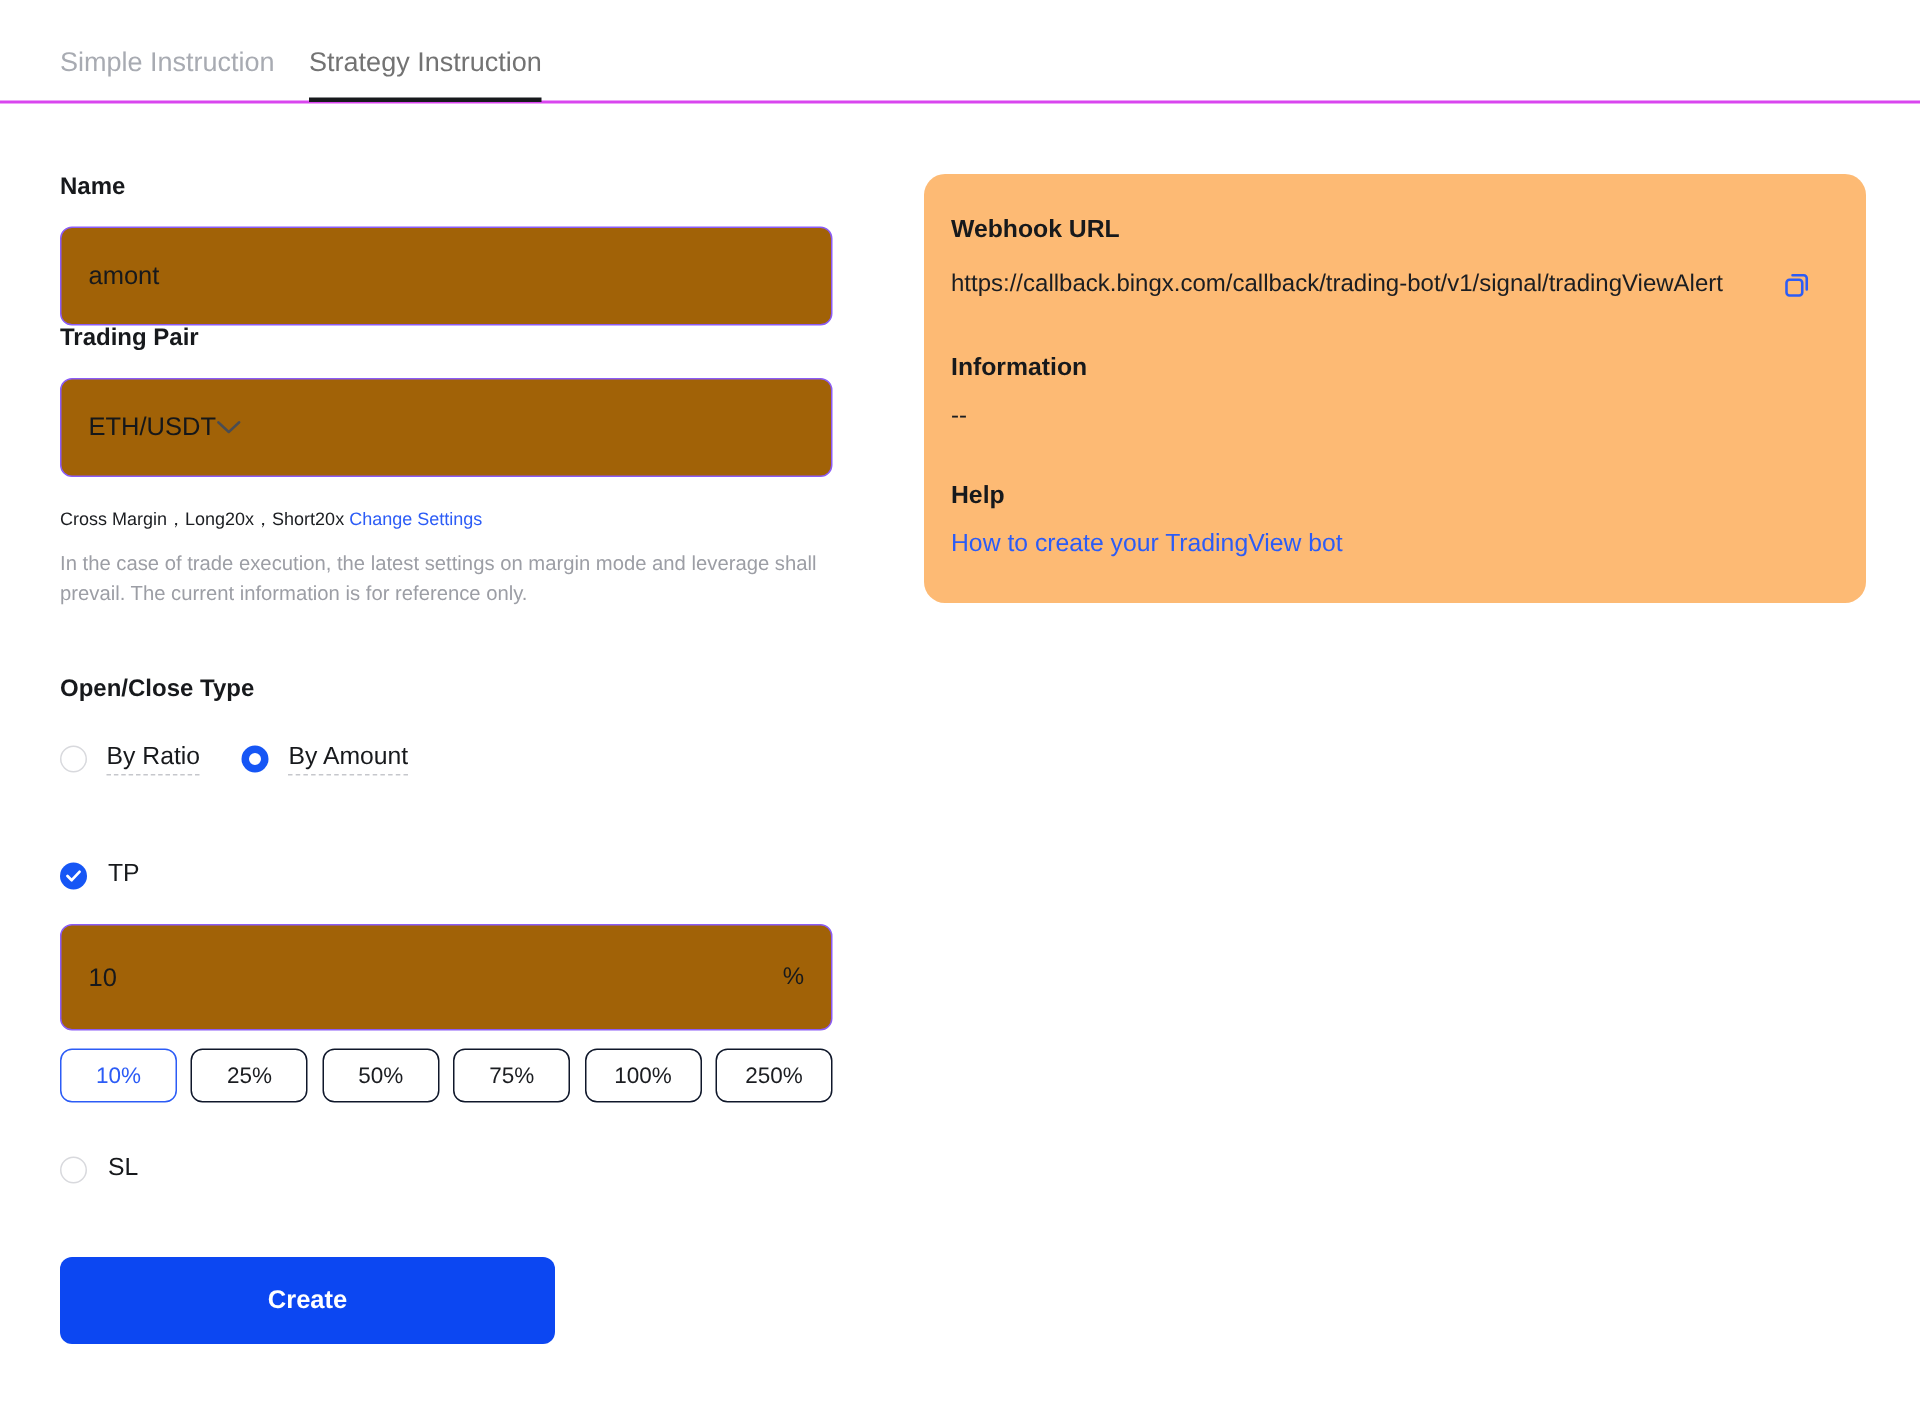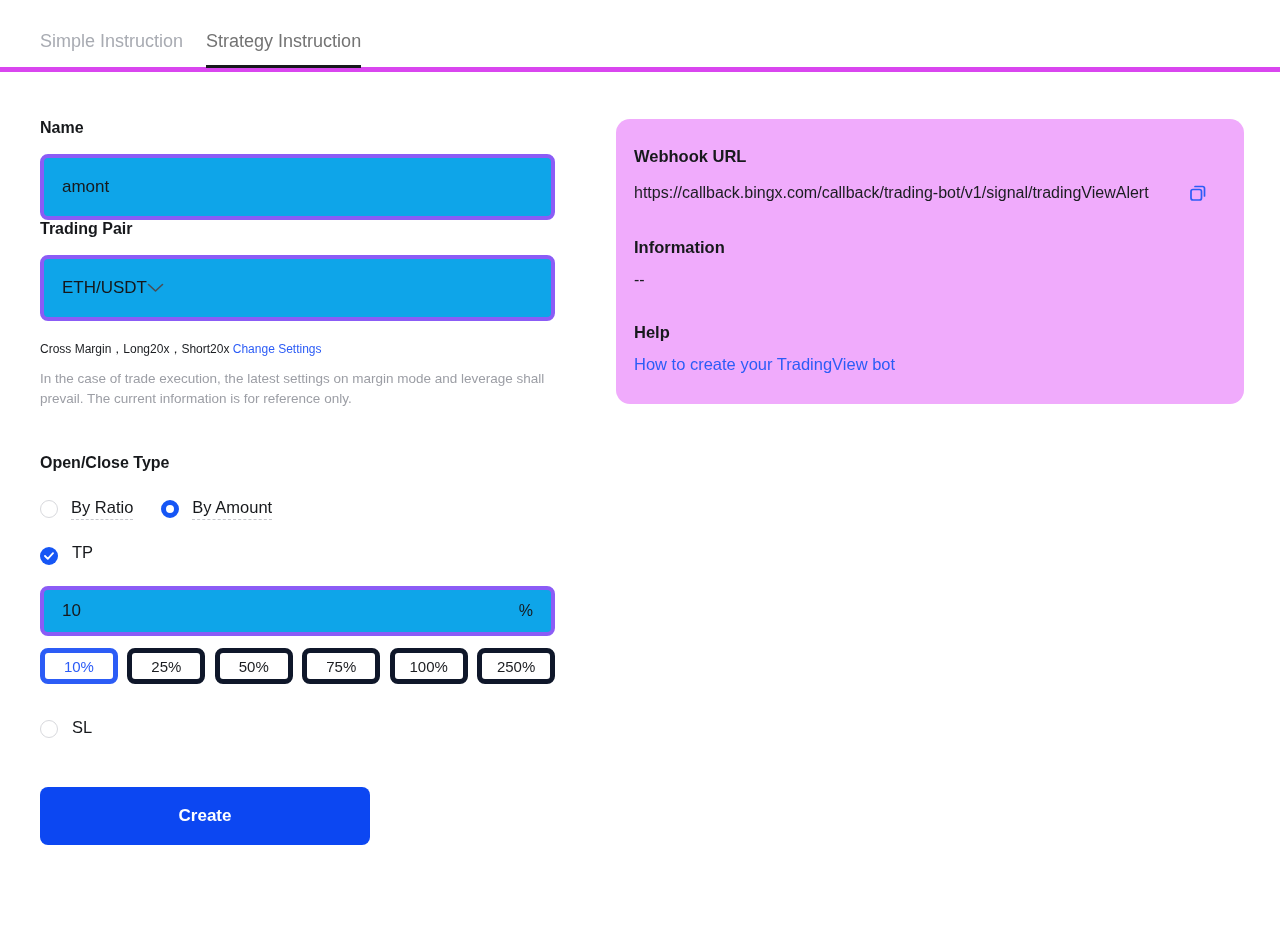--- a/index.html
+++ b/index.html
@@ -1,77 +1,77 @@
 <!DOCTYPE html>
 <html><head>
 <meta charset="utf-8">
 <style>
   * { margin:0; padding:0; box-sizing:border-box; }
   html,body { width:1280px; height:949px; background:#ffffff; overflow:hidden;
     font-family:"Liberation Sans", sans-serif; color:#15171a; }
 
   
   .tabs { display:flex; gap:23px; padding:0 40px; margin-top:31px;
-    border-bottom:5px solid #d946ef; }
+    border-bottom:2px solid #d946ef; }
   .tab { font-size:18px; padding-bottom:13px; cursor:pointer; color:#a8abb2; }
   .tab.active { color:#737373; font-weight:400; border-bottom:3px solid #17191c;
     margin-bottom:-1px; }
 
   
   .main { display:flex; align-items:flex-start; padding:0 36px 0 40px; gap:61px;
     margin-top:47px; }
   .left-col { width:515px; flex:none; }
 
   .section-label { font-size:16px; font-weight:700; color:#17191c; }
 
-  .field { height:66px; border:4px solid #8b5cf6; border-radius:8px;
+  .field { height:66px; border:1px solid #8b5cf6; border-radius:8px;
     display:flex; align-items:center; padding:0 18px; font-size:17px;
-    background:#0ea5e9; width:100%; }
+    background:#a16207; width:100%; }
   .field input { border:none; outline:none; font-size:17px; flex:1;
     font-family:"Liberation Sans", sans-serif; color:#17191c; background:transparent; }
   .select-field { justify-content:flex-start; cursor:pointer; }
 
   .margin-row { margin-top:20px; font-size:12px; color:#1b1d21; }
   .link { color:#2c5cf6; cursor:pointer; text-decoration:none; }
   .note { margin-top:11px; font-size:13.5px; line-height:1.5; color:#9c9ea5;
     width:506px; }
 
   .oc-label { margin-top:44px; }
   .radio-row { margin-top:26px; display:flex; gap:28px; align-items:center; }
   .radio-opt { display:flex; align-items:center; gap:13px; cursor:pointer; }
   .radio-circle { width:18px; height:18px; border-radius:50%;
     border:1.5px solid #d8d9dd; background:#fff; flex:none; }
   .radio-circle.checked { border:5.5px solid #1656f5; }
   .opt-text { font-size:16.5px; color:#17191c; border-bottom:1px dashed #c6c7cc;
     padding-bottom:2px; line-height:1.2; }
   .opt-text.plain { border-bottom:none; }
 
   .check-row { display:flex; align-items:center; gap:14px; cursor:pointer; }
-  .tp-row { margin-top:23px;align-items:flex-end; }
+  .tp-row { margin-top:56px; }
   .checkbox { width:18px; height:18px; border-radius:50%; flex:none;
     background:#1656f5; display:flex; align-items:center; justify-content:center; }
   .checkbox svg { display:block; }
 
-  .tp-input { margin-top:21px; height:50px; justify-content:center; }
+  .tp-input { margin-top:21px; height:71px; justify-content:center; }
   .unit { font-size:16px; color:#17191c; }
 
   .pct-row { margin-top:12px; display:flex; gap:9.5px; }
-  .pct-btn { flex:1; height:36px; border:5px solid #0f172a; border-radius:8px;
+  .pct-btn { flex:1; height:36px; border:1px solid #0f172a; border-radius:8px;
     background:#fff; display:flex; align-items:center; justify-content:center;
     font-size:15px; color:#1b1d21; cursor:pointer;text-align:right; }
   .pct-btn.selected { border-color:#2c5cf6; color:#2c5cf6; }
 
   .sl-row { margin-top:34px; }
 
   .create-btn { margin-top:47px; width:330px; height:58px; border:none;
     border-radius:8px; background:#0c47f2; color:#ffffff; font-size:17px;
     font-weight:700; cursor:pointer; font-family:"Liberation Sans", sans-serif; }
 
   
-  .info-card { width:628px; flex:none; background:#f0abfc; border-radius:14px;
+  .info-card { width:628px; flex:none; background:#fdba74; border-radius:14px;
     padding:28px 24px 30px 18px; }
   .card-title { font-size:16.5px; font-weight:700; color:#17191c; }
   .webhook-wrap { margin-top:13px; display:flex; align-items:flex-start; gap:8px; }
   .webhook-url { width:546px; font-size:16px; line-height:27px; color:#1b1d21;
     word-break:break-all; }
   .copy-icon { margin-top:4px; cursor:pointer; flex:none; }
   .info-title { margin-top:31px; }
   .info-value { margin-top:14px; font-size:16px; color:#1b1d21; }
   .help-title { margin-top:34px; }
   .help-link { display:inline-block; margin-top:13px; font-size:16.5px; }

